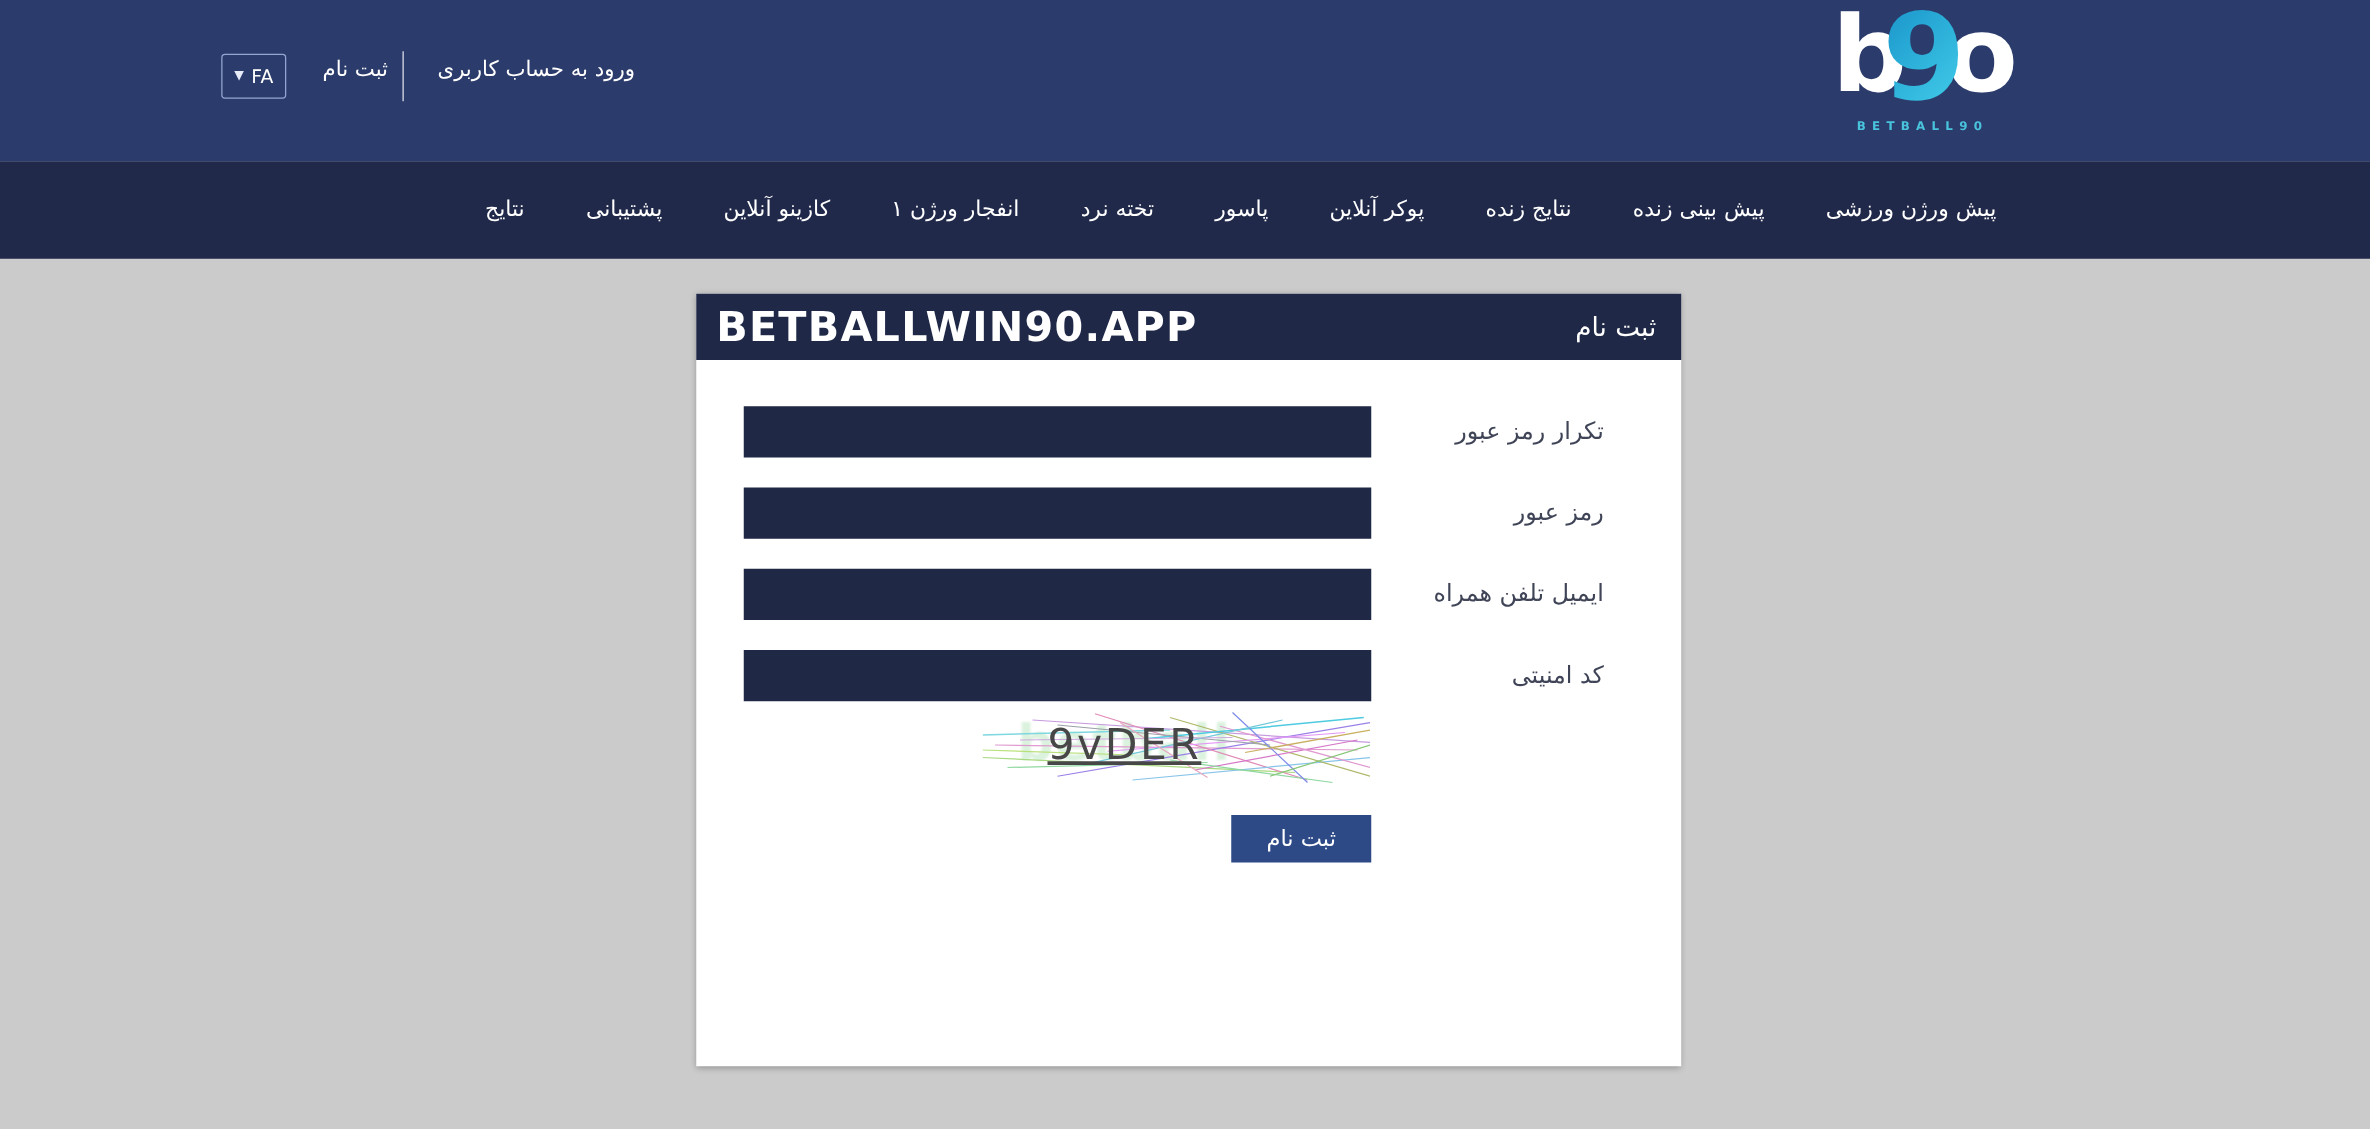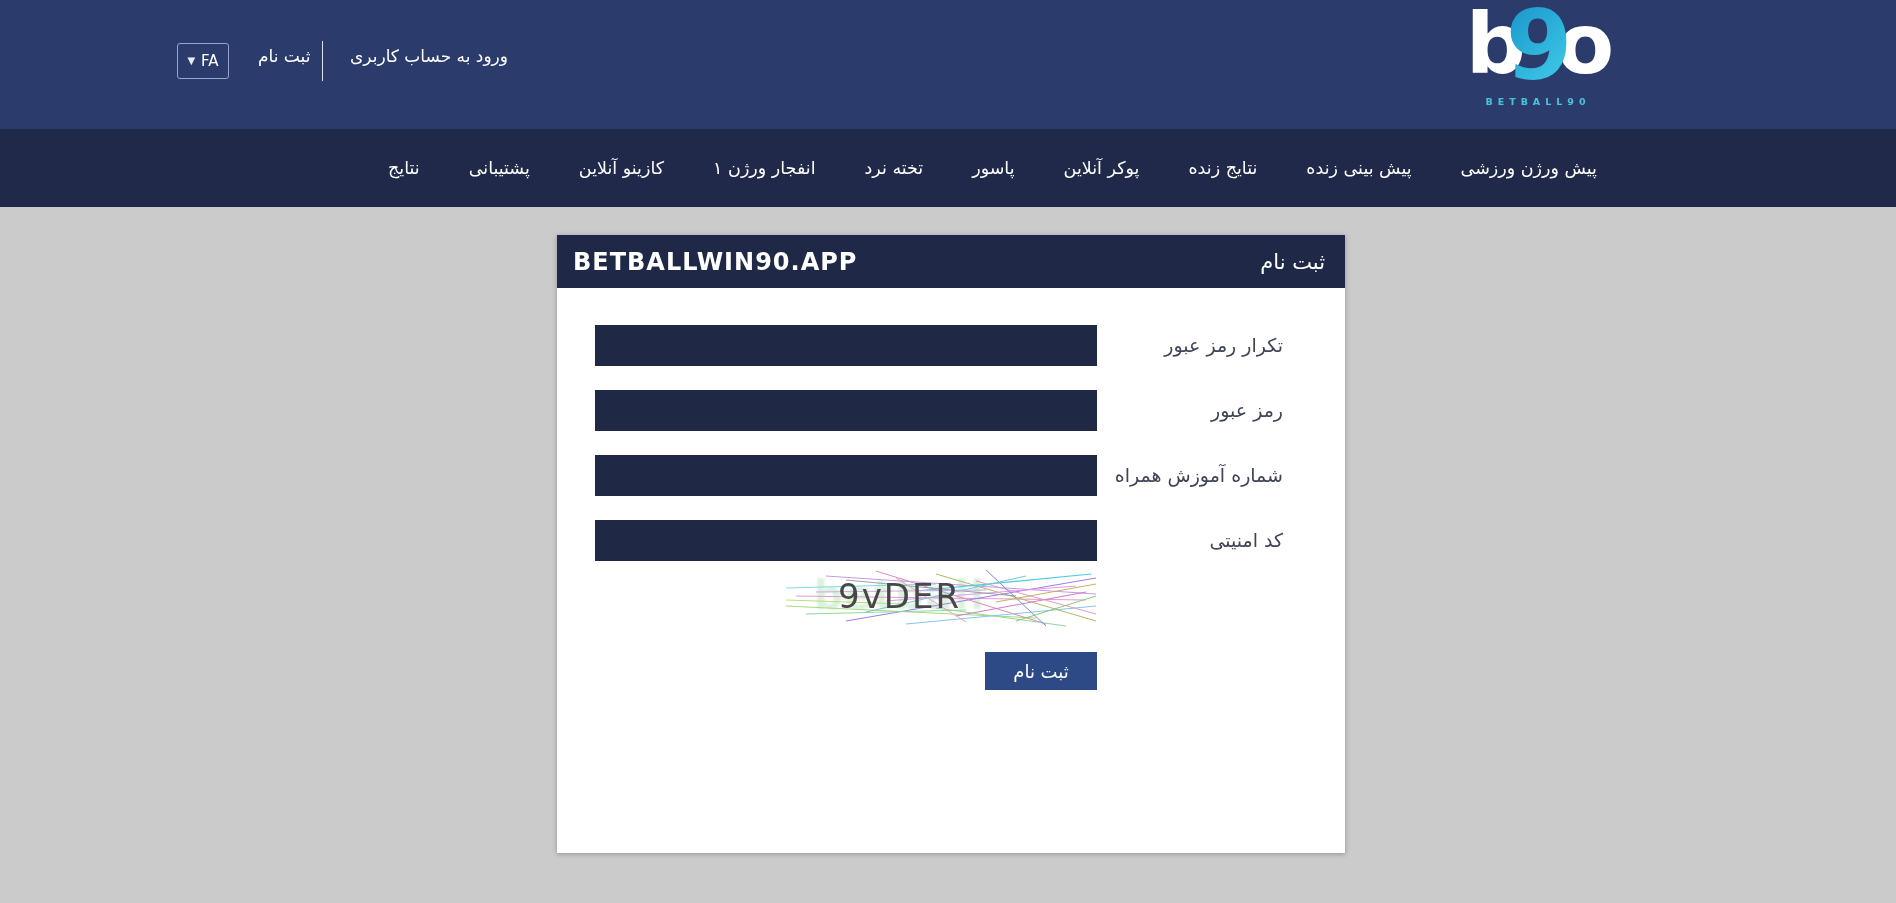--- a/index.html
+++ b/index.html
@@ -58,21 +58,21 @@
 
   
   .card{
     position:absolute; left:557px; top:235px; width:788px; height:618px;
     background:#ffffff; box-shadow:0 1px 5px rgba(0,0,0,.28);
   }
   .card-header{
     height:53px; background:#1f2947; display:flex; align-items:center;
     justify-content:space-between; padding:0 20px 0 16px;
   }
-  .card-brand{ color:#fff; font-size:24px; font-weight:bold; letter-spacing:1px; }
+  .card-brand{ color:#fff; font-size:33px; font-weight:bold; letter-spacing:1px; }
   .card-title{ color:#fff; font-size:21px; direction:rtl; }
   .card-body{ padding-top:37px; }
   .form-row{ position:relative; height:41px; margin-bottom:24px; }
   .form-row.last{ margin-bottom:5px;border-radius:18px; }
   .form-input{
     position:absolute; left:38px; top:0; width:502px; height:41px;
     background:#1f2945; border:none; outline:none; color:#fff;
     font-size:16px; padding:0 10px; direction:rtl;
   }
   .form-label{
@@ -84,21 +84,21 @@
     position:relative; margin-left:229px; width:310px; height:62px;
     background:#fff; overflow:hidden;
   }
   .captcha svg{ position:absolute; left:0; top:0; }
   .captcha-ghost{
     position:absolute; left:28px; top:6px; font-size:40px; font-weight:bold;
     color:#a6dfae; opacity:.4; letter-spacing:2px; filter:blur(1px);
   }
   .captcha-text{
     position:absolute; left:52px; top:10px; font-size:34px; color:#474747;
-    letter-spacing:2px; font-family:"DejaVu Sans", sans-serif;
+    letter-spacing:2px; font-family:"DejaVu Sans", sans-serif;text-decoration:underline;
   }
   
   .submit-btn{
     display:block; margin:24px 0 0 428px; width:112px; height:38px;
     background:#2d4a87; color:#fff; border:none; font-size:18px;
     font-family:"DejaVu Sans", sans-serif; cursor:pointer; direction:rtl;
   }
 </style>
 </head>
 <body>
@@ -151,21 +151,21 @@
     </div>
 
     <div class="form-row">
       <input class="form-input" type="password" style="">
       <span class="form-label">رمز عبور</span>
     </div>
 
 
     <div class="form-row">
       <input class="form-input" type="text" style="">
-      <span class="form-label">شماره آموزش همراه</span>
+      <span class="form-label">ایمیل تلفن همراه</span>
     </div>
 
     <div class="form-row last">
       <input class="form-input" type="text" style="">
       <span class="form-label">کد امنیتی</span>
     </div>
 
     <div class="captcha">
       <span class="captcha-ghost">betball</span>
       <svg width="310" height="62" viewBox="0 0 310 62">

